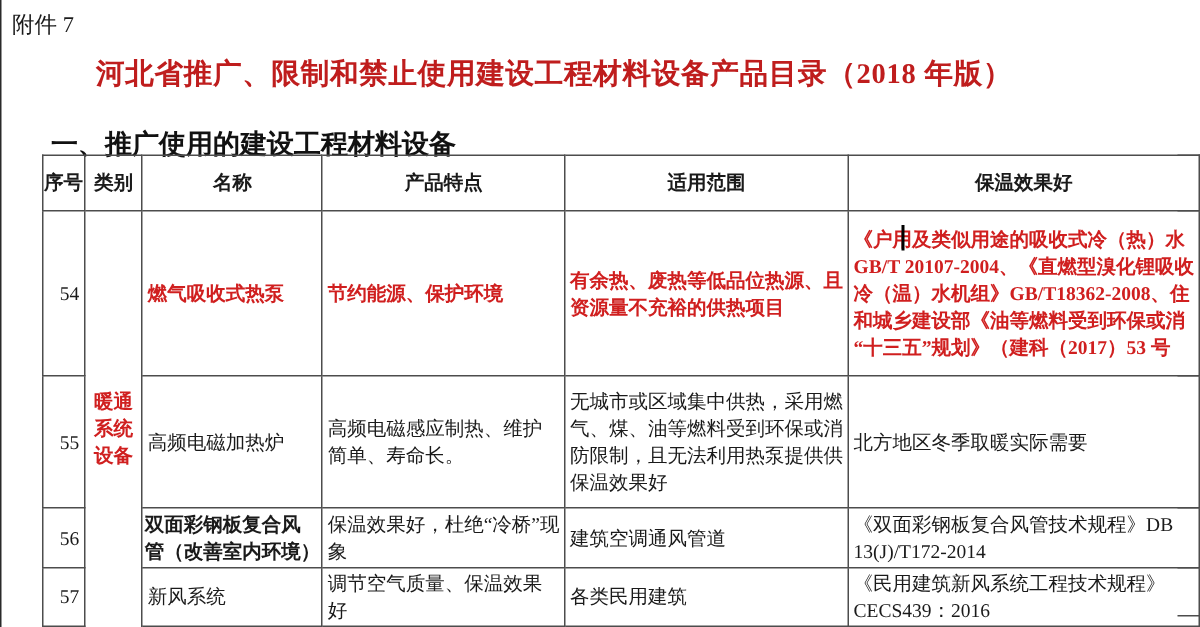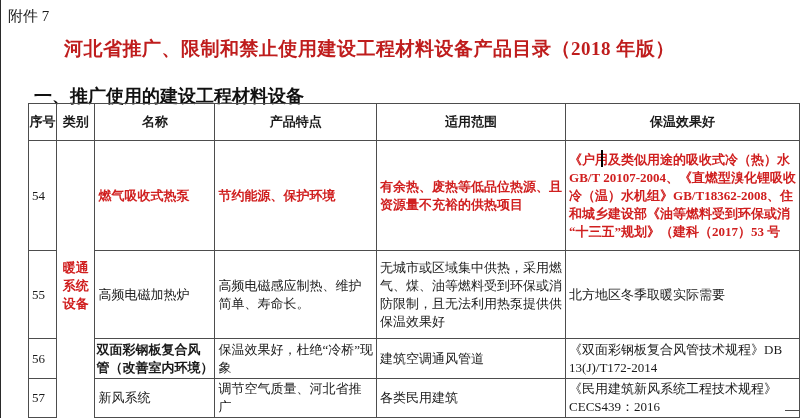--- a/index.html
+++ b/index.html
@@ -23,21 +23,21 @@
     position:absolute;left:28px;top:103px;
     border-collapse:collapse;table-layout:fixed;
   }
   table.catalog th, table.catalog td{
     border:1px solid #4d4d4d;
     font-size:13px;line-height:18px;
     padding:1px 3px;vertical-align:middle;
     overflow:visible;
   }
   table.catalog th{font-weight:bold;text-align:center;padding:0;}
-  td.c-no{text-align:left;margin-left:32px;}
+  td.c-no{text-align:right;margin-left:32px;}
   td.c-cat{text-align:center;line-height:17px;}
   .red{color:#d01f1f;font-weight:bold;}
   .line{display:block;white-space:nowrap;}
   td.c-basis54{border-right:none;line-height:21px;padding:0 0 0 4px;}
   td.no-right{border-right:none;}
   td.c-scope{line-height:21px;padding:1px 2px 1px 4px;}
   td.c-basis-sm{line-height:16px;padding:1px 2px 1px 4px;margin-left:17px;}
   .h-ext{position:absolute;left:785px;width:15px;height:1px;background:#4d4d4d;}
   .text-cursor{position:absolute;left:601px;top:150px;width:2px;height:17px;background:#000;}
 </style>
@@ -116,21 +116,21 @@
     <td>建筑空调通风管道</td>
     <td class="no-right c-basis-sm">
       <span class="line">《双面彩钢板复合风管技术规程》DB</span>
       <span class="line">13(J)/T172-2014</span>
     </td>
   </tr>
 
   <tr style="height:32px">
     <td class="c-no">57</td>
     <td>新风系统</td>
-    <td>调节空气质量、河北省推广</td>
+    <td>调节空气质量、保温效果好</td>
     <td>各类民用建筑</td>
     <td class="no-right c-basis-sm">
       <span class="line">《民用建筑新风系统工程技术规程》</span>
       <span class="line">CECS439：2016</span>
     </td>
   </tr>
 
   <tr style="height:14px">
     <td></td>
     <td></td>

